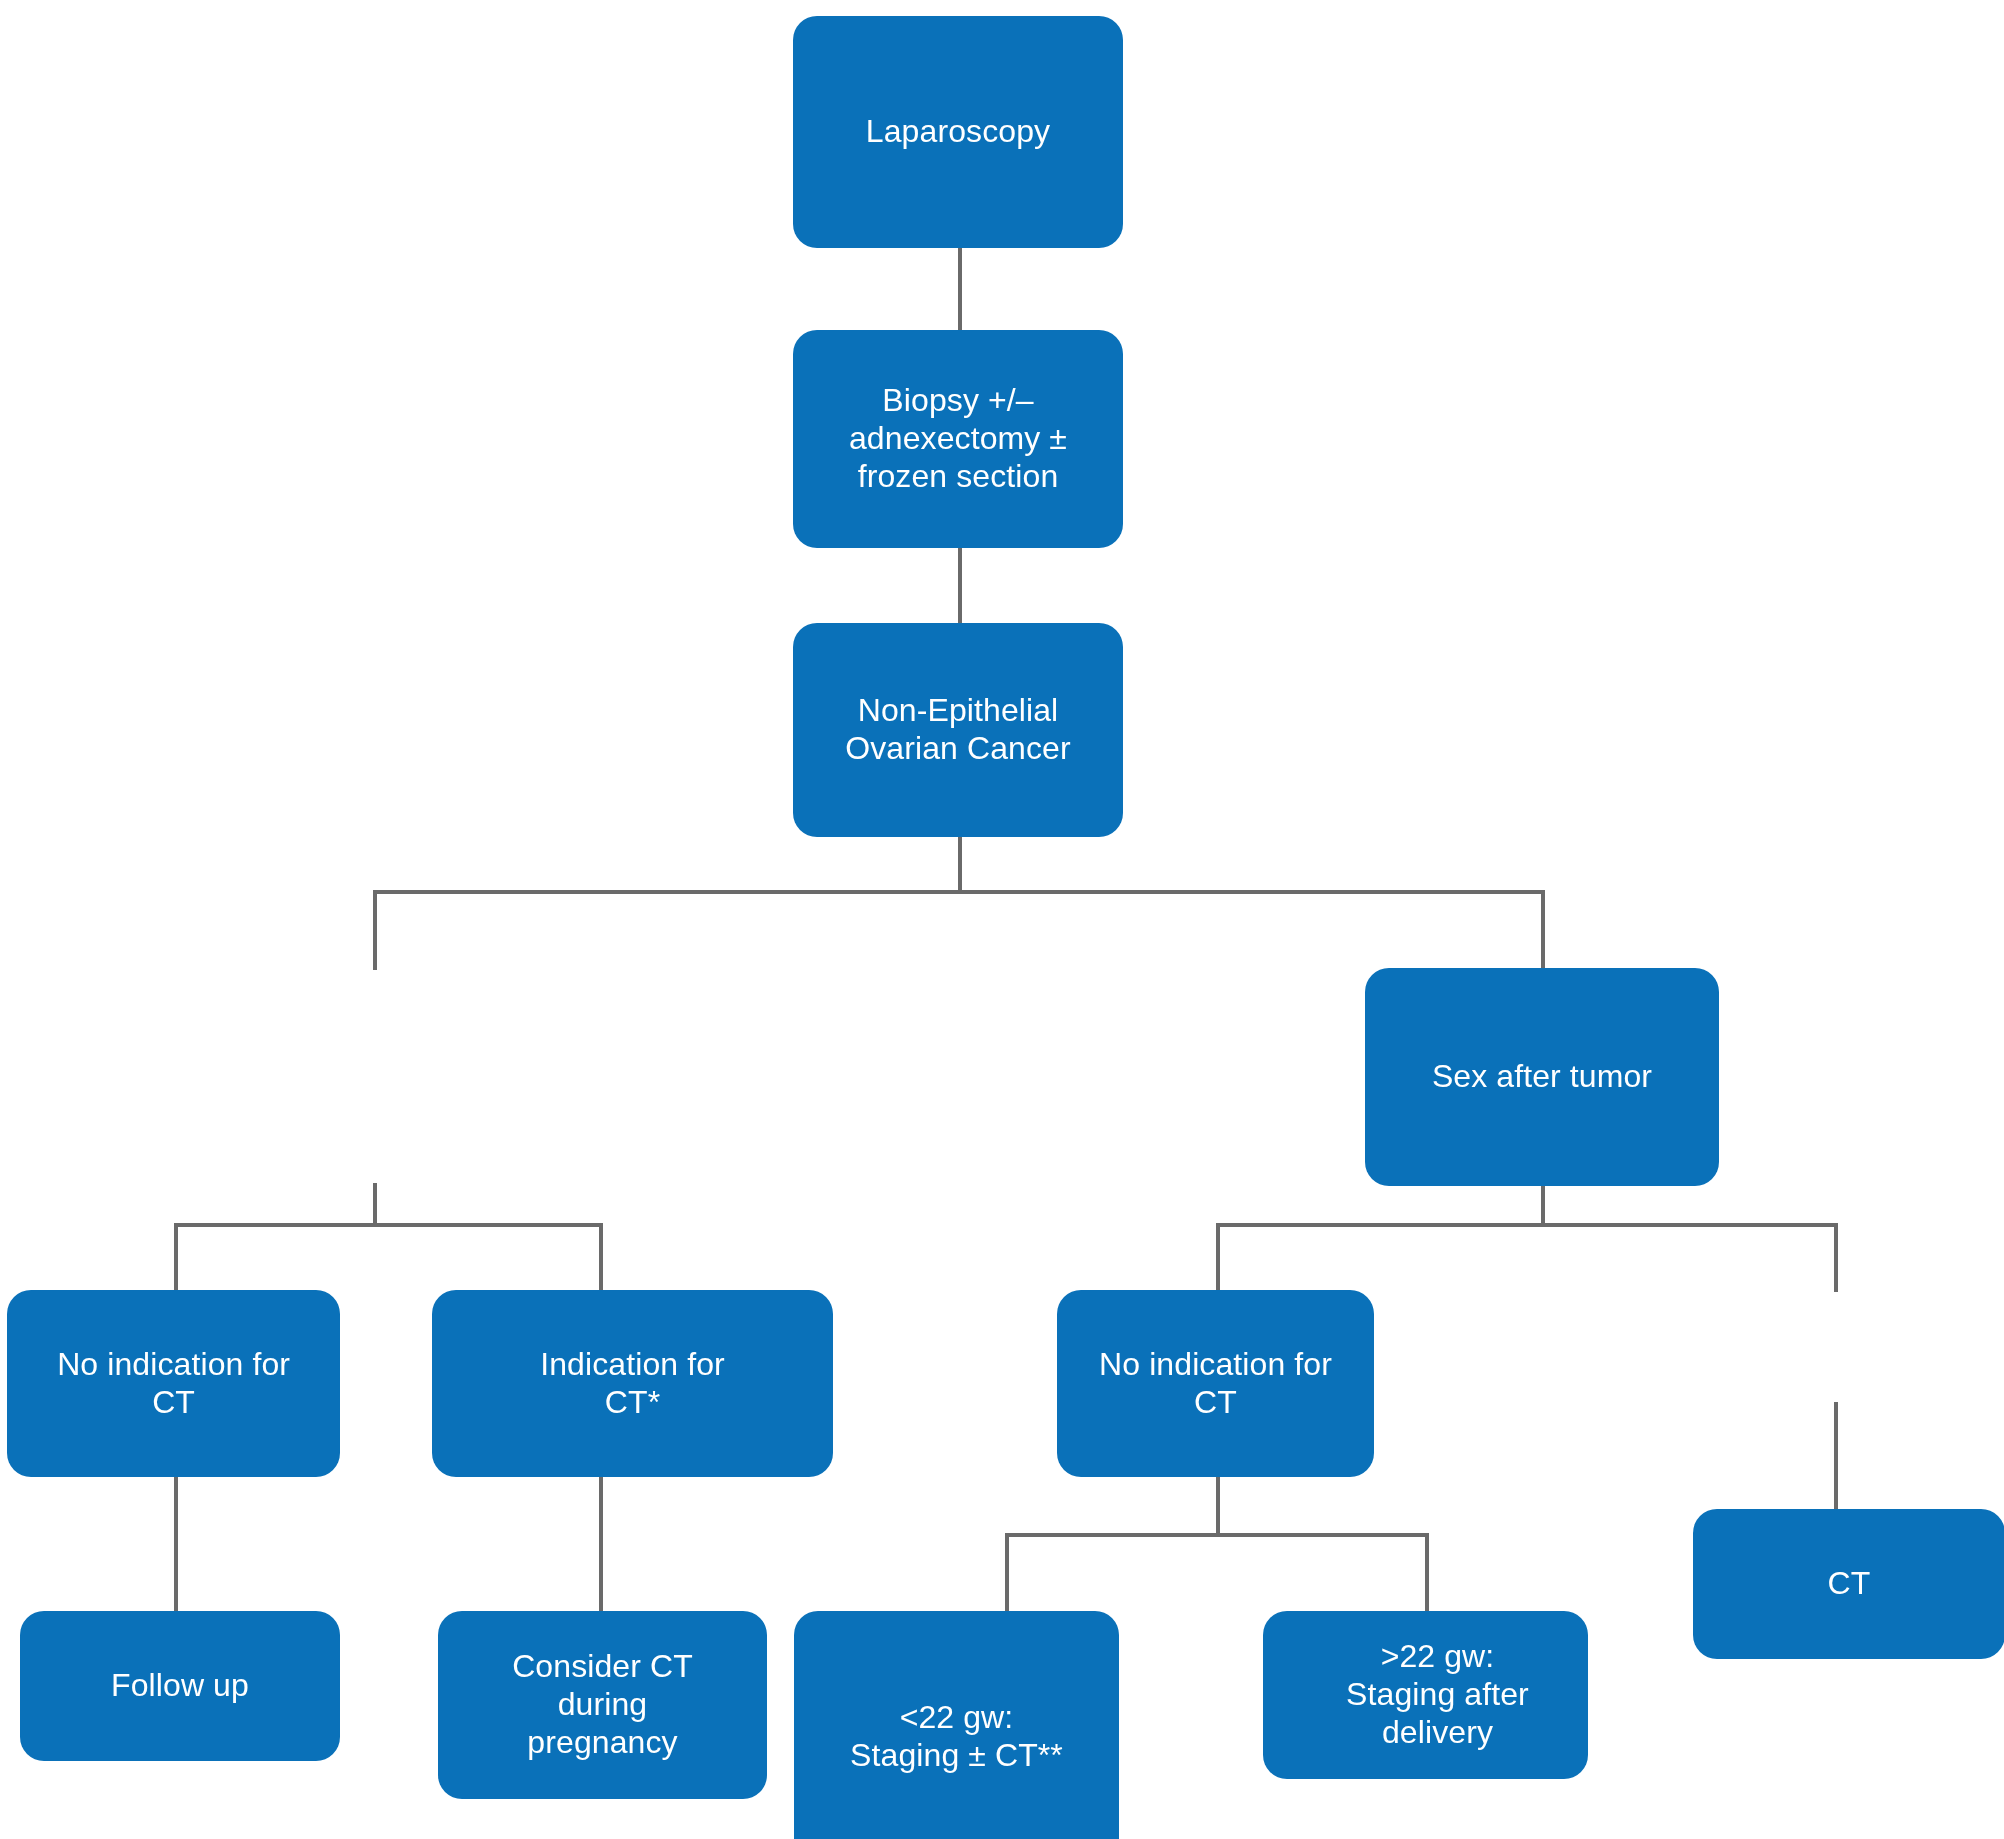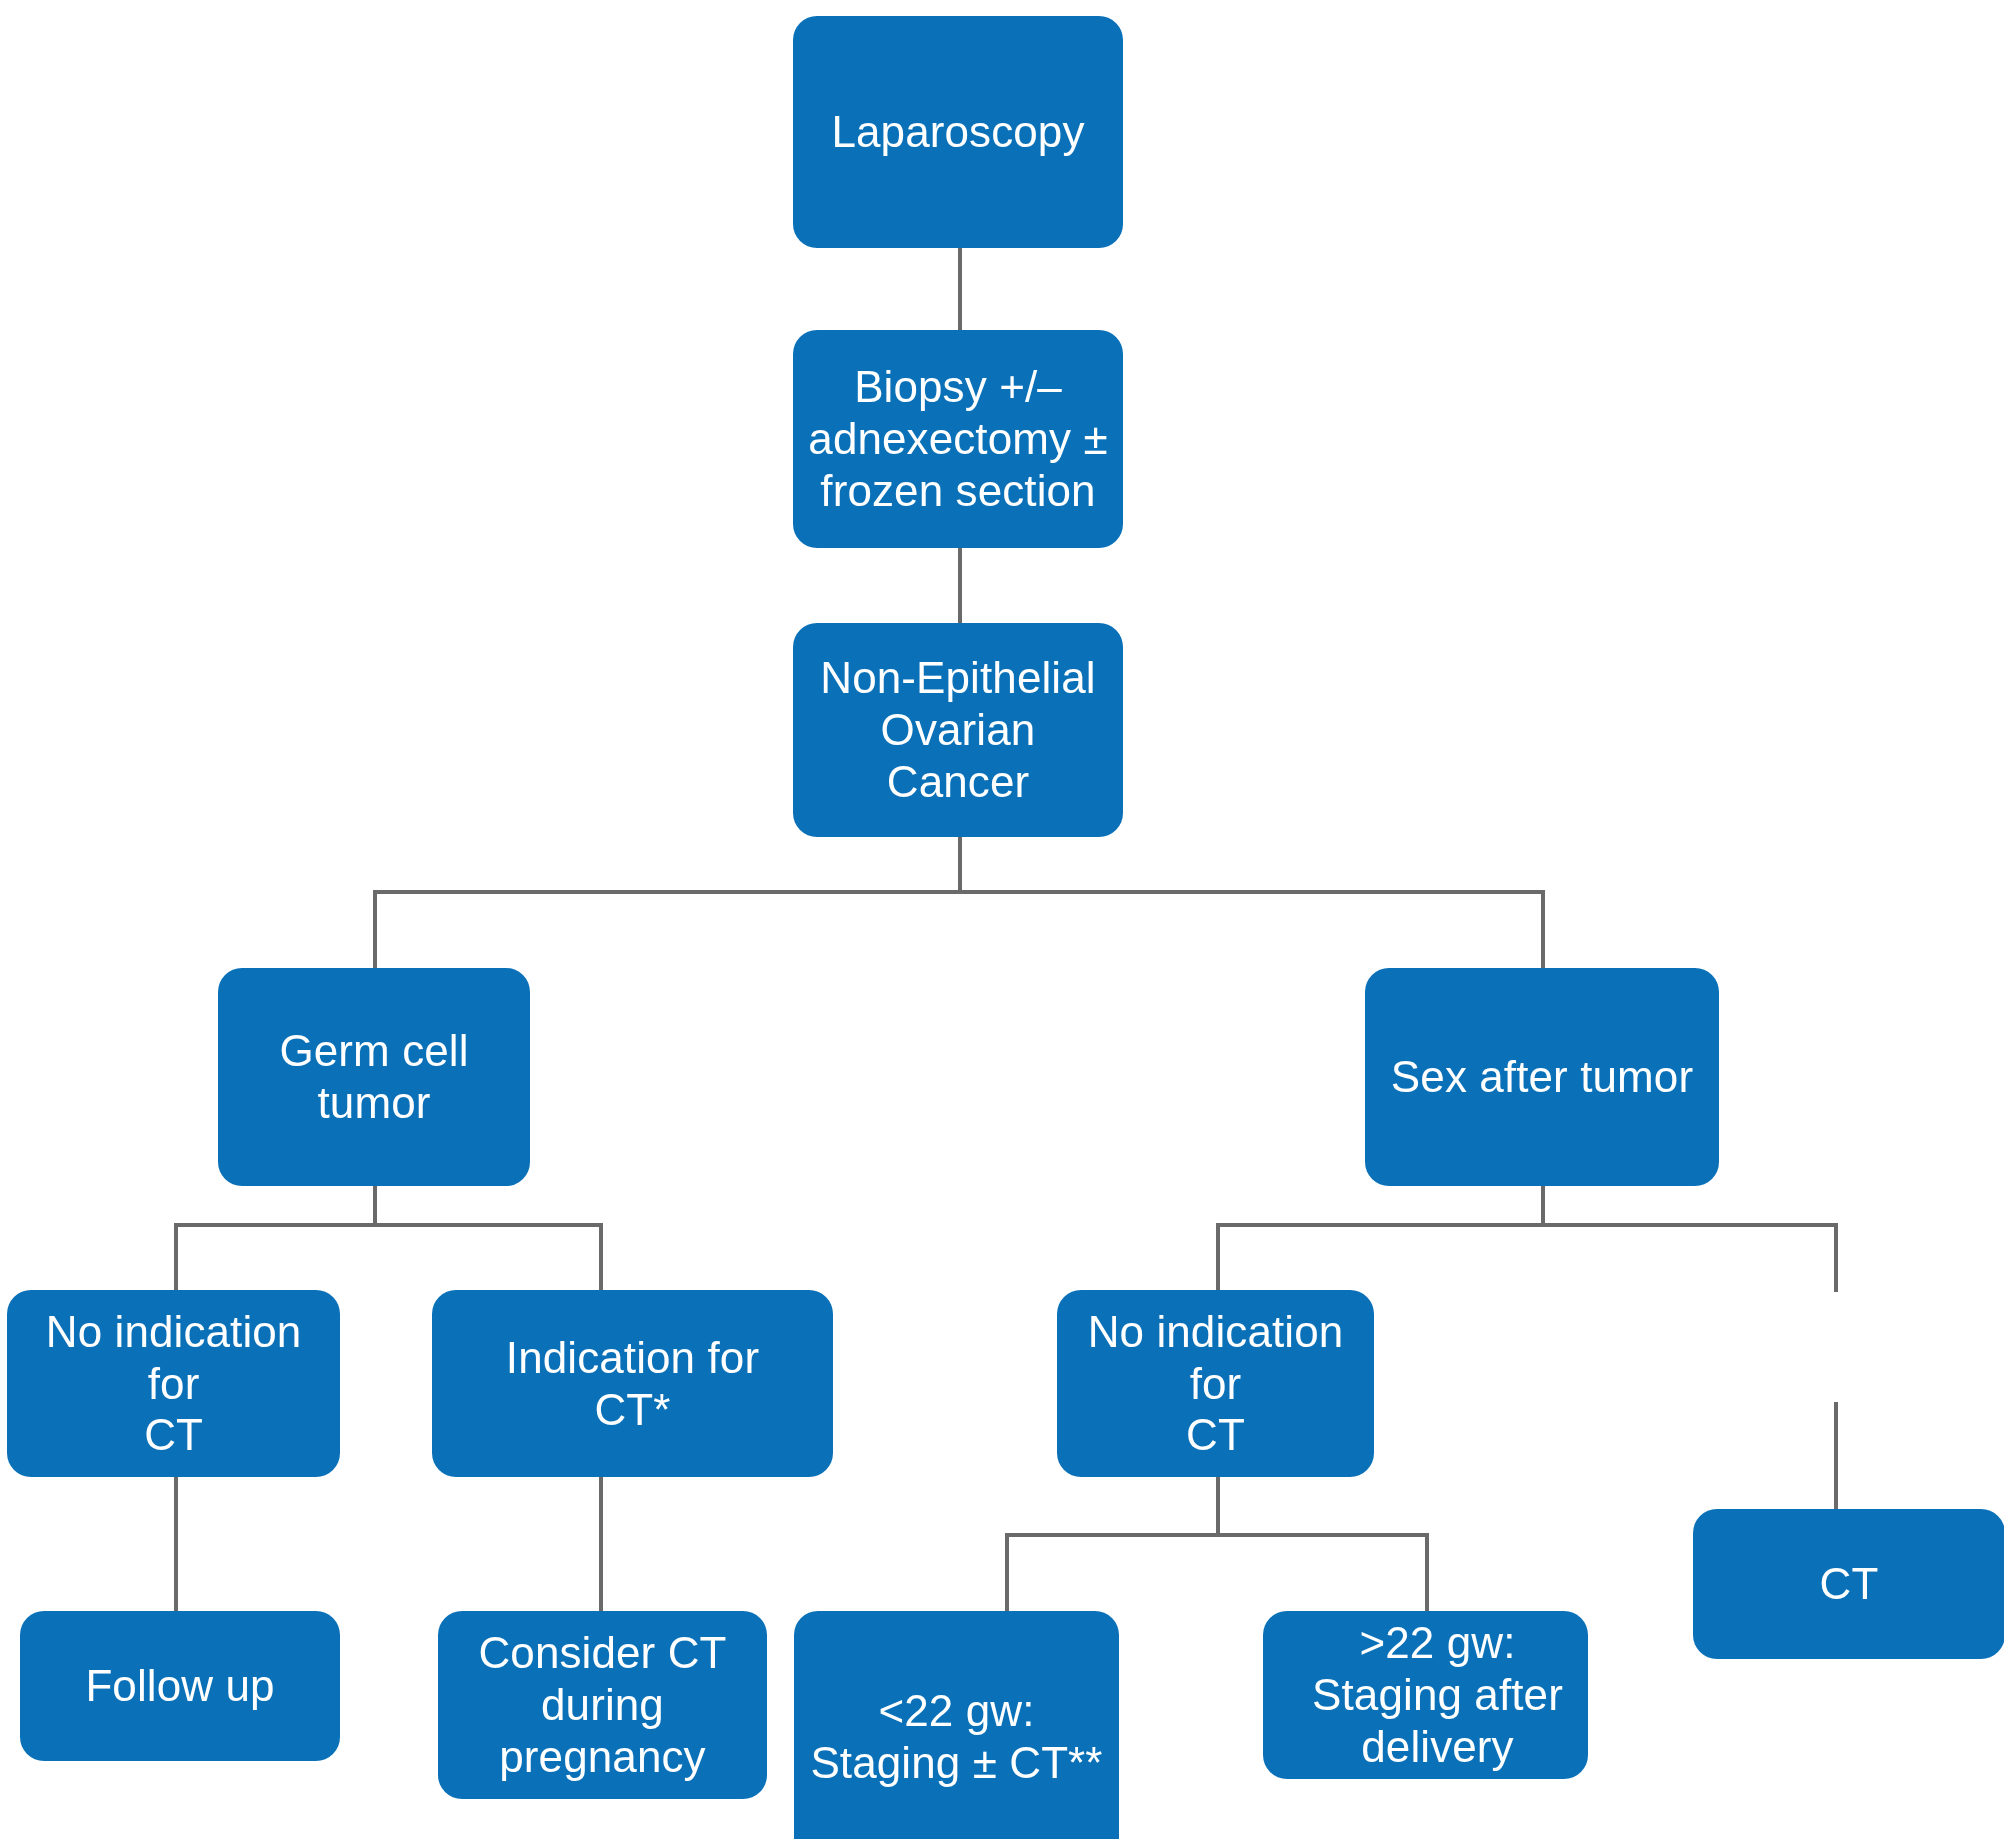--- a/index.html
+++ b/index.html
@@ -19,21 +19,21 @@
   }
   .node {
     position: absolute;
     background: #0a71b9;
     border-radius: 24px;
     color: #ffffff;
     display: flex;
     align-items: center;
     justify-content: center;
     text-align: center;
-    font-size: 44px;
+    font-size: 32px;
     line-height: 1.18;
     font-weight: 400;
     letter-spacing: 0.1px;
     box-sizing: border-box;
     padding: 7.1px 13px;
     white-space: pre-line;
     z-index: 2;
   }
   .conn {
     position: absolute;
@@ -78,21 +78,20 @@
 
   <div class="node" style="left:793px; top:15.7px; width:330px; height:232px;">Laparoscopy</div>
 
   <div class="node" style="left:793px; top:330px; width:330px; height:218px;">Biopsy +/–
 adnexectomy ±
 frozen section</div>
 
   <div class="node" style="left:793px; top:623px; width:330px; height:214px;">Non-Epithelial
 Ovarian Cancer</div>
 
-  <div class="node" style="left:218px; top:968px; width:312px; height:218px;">Germ cell tumor</div>
 
   <div class="node" style="left:1365px; top:968px; width:354px; height:218px;">Sex after tumor</div>
 
   <div class="node" style="left:7.1px; top:1290px; width:333px; height:187px;">No indication for
 CT</div>
 
   <div class="node" style="left:432px; top:1290px; width:401px; height:187px;">Indication for
 CT*</div>
 
   <div class="node" style="left:1057px; top:1290px; width:317px; height:187px;">No indication for

